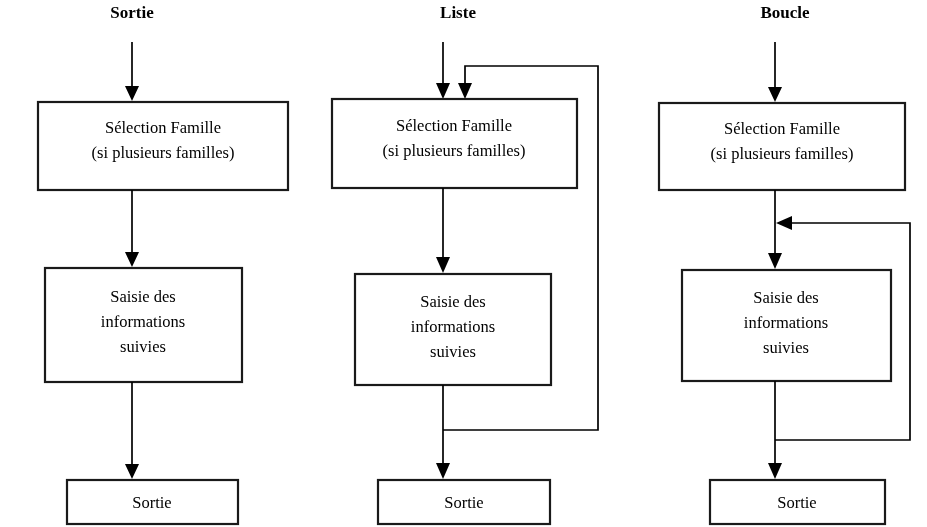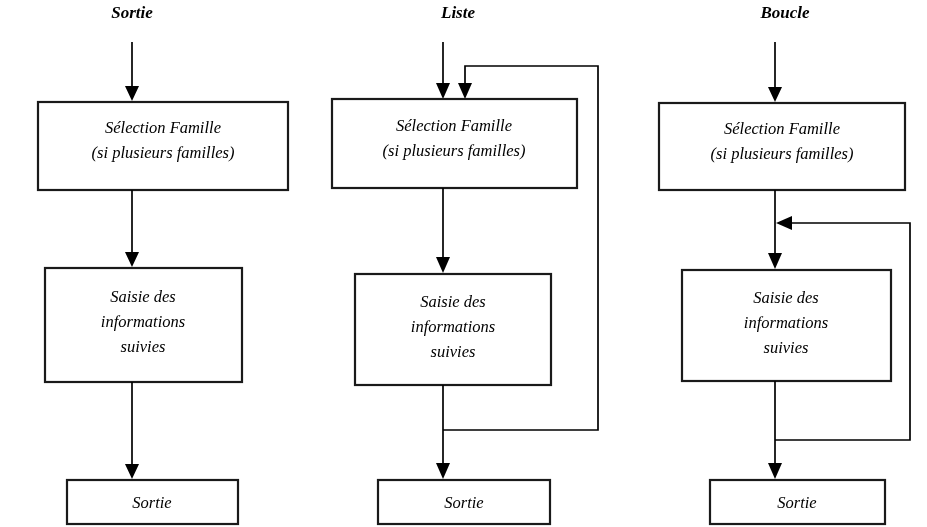--- a/index.html
+++ b/index.html
@@ -7,21 +7,20 @@
     padding: 0;
     background: #ffffff;
   }
   #canvas {
     position: relative;
     width: 927px;
     height: 527px;
     background: #ffffff;
     overflow: hidden;
     font-family: "Liberation Serif", "DejaVu Serif", serif;
-    font-style: italic;
   }
   svg.diagram {
     position: absolute;
     left: 0;
     top: 0;
     width: 927px;
     height: 527px;
   }
   .col-header {
     font-family: "Liberation Serif", "DejaVu Serif", serif;

